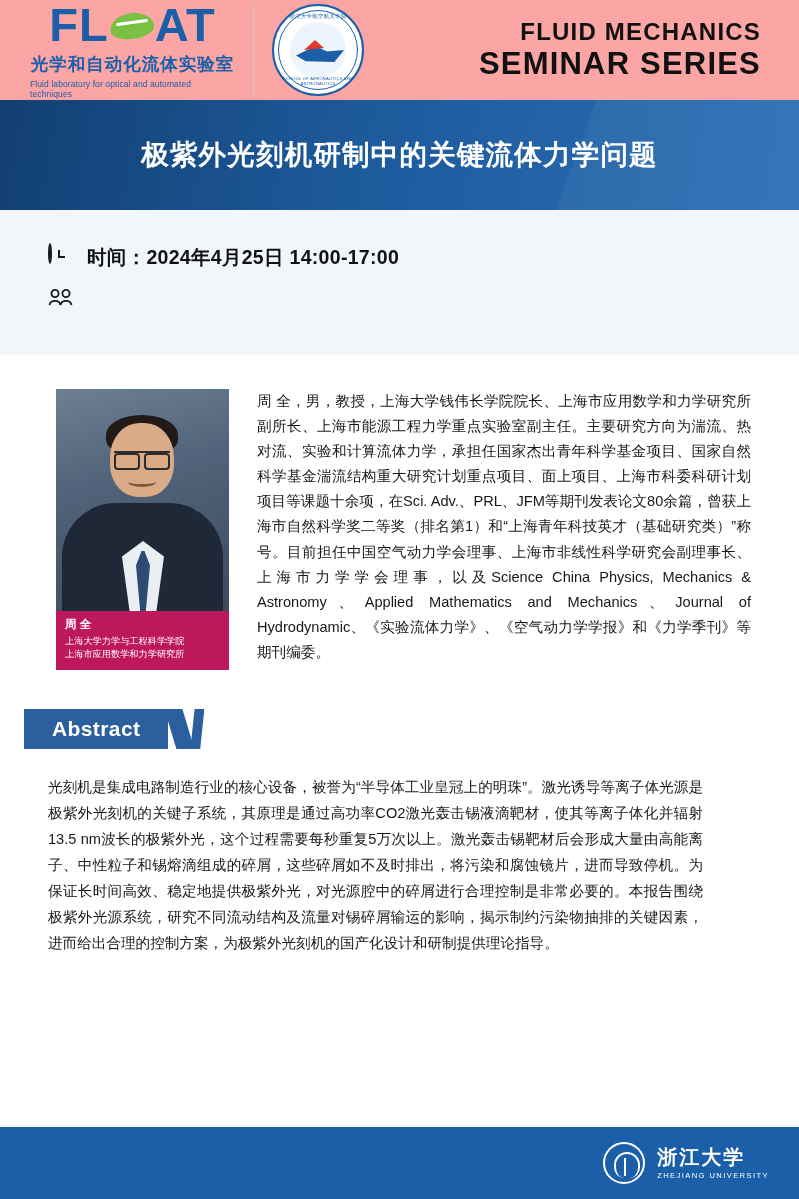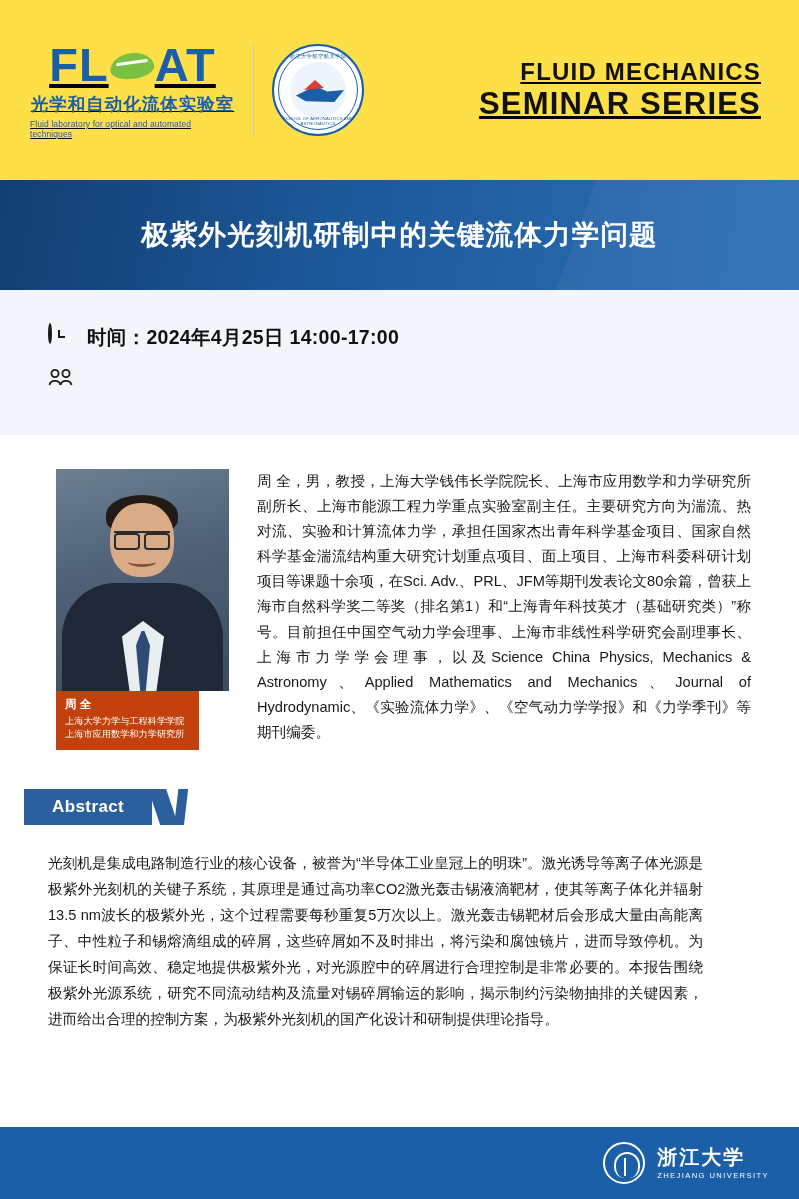--- a/index.html
+++ b/index.html
@@ -13,27 +13,26 @@
   }
   .poster {
     width: 799px;
     height: 1199px;
     position: relative;
     background: #ffffff;
   }
 
   
   .header {
-    height: 180px;
+    height: 100px;
     display: flex;
     align-items: center;
     padding: 0 30px;
-    background: #fde047;
-    position: relative;
-    text-decoration: underline;
+    background: #fca5a5;
+    position: relative;
   }
   .logo-float {
     display: flex;
     flex-direction: column;
     align-items: center;
     width: 205px;
   }
   .float-word {
     font-size: 47px;
     font-weight: bold;
@@ -301,24 +300,24 @@
     clip-path: polygon(50% 0%, 100% 22%, 82% 100%, 18% 100%, 0% 22%);
   }
   .photo .tie {
     position: absolute;
     left: 80px; bottom: 0;
     width: 14px; height: 60px;
     background: #2f4a74;
     clip-path: polygon(40% 0%, 60% 0%, 100% 24%, 70% 100%, 30% 100%, 0% 24%);
   }
   .photo-caption {
-    background: #c2410c;
+    background: #be185d;
     color: #ffffff;
     padding: 6px 8px 9px 9px;
-    width: 143px;
+    width: 173px;
   }
   .photo-caption .name {
     font-size: 11.5px;
     font-weight: bold;
     margin-bottom: 3px;
   }
   .photo-caption .aff {
     font-size: 9.2px;
     line-height: 1.42;
   }
@@ -335,21 +334,21 @@
   .abstract-wrap {
     position: relative;
     margin-top: 24px;
     padding: 0 48px 0 0;
   }
   .abstract-tab {
     position: relative;
     display: inline-block;
     background: #2c5f9e;
     color: #ffffff;
-    font-size: 17px;
+    font-size: 21px;
     font-weight: bold;
     padding: 8px 28px 8px 28px;
     margin-left: 24px;
     letter-spacing: 0.4px;
   }
   .abstract-tab::after {
     content: "";
     position: absolute;
     right: -26px; top: 0;
     width: 30px; height: 100%;

